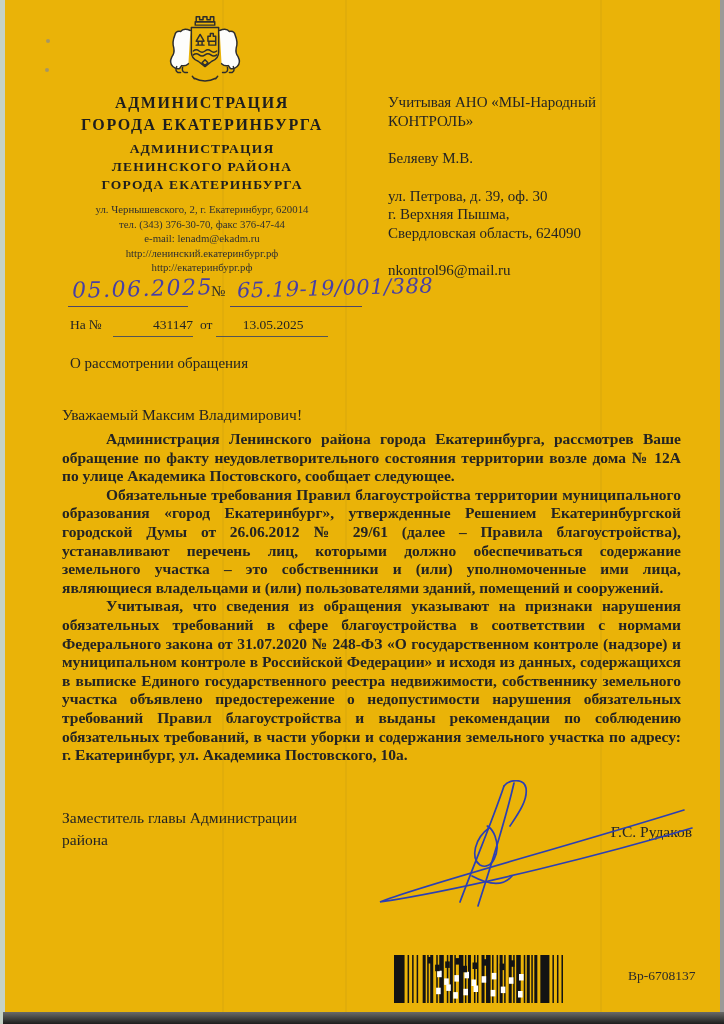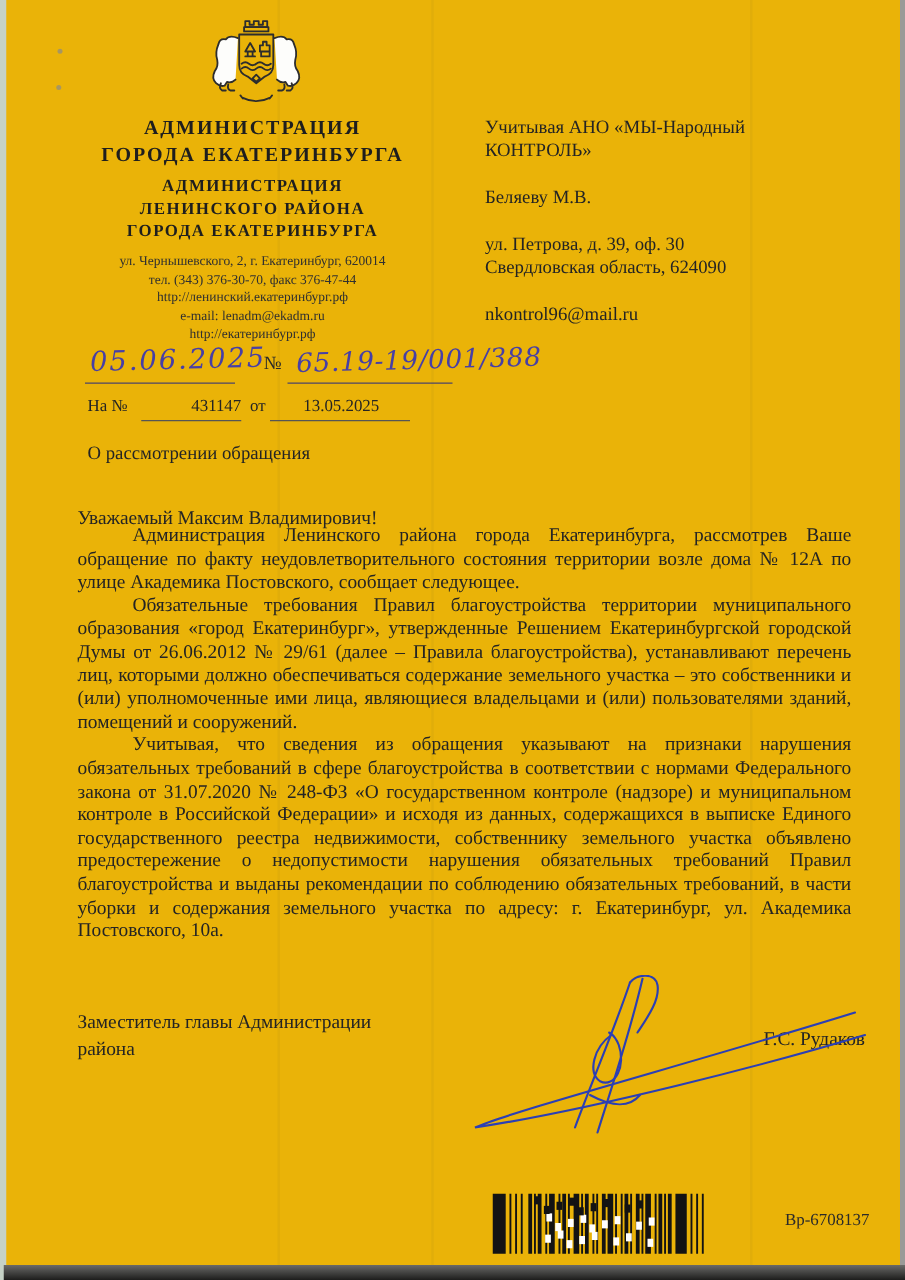--- a/index.html
+++ b/index.html
@@ -38,22 +38,22 @@
   .reply-date{position:absolute;left:218px;top:317px;width:110px;text-align:center;font-size:13.5px;}
   .u3{left:113px;top:336px;width:80px;border-bottom-color:#555;}
   .u4{left:216px;top:336px;width:112px;border-bottom-color:#555;}
   .subject{position:absolute;left:70px;top:355px;font-size:15px;}
   
   .recipient{position:absolute;left:388px;top:93px;width:310px;
     font-size:15px;line-height:18.5px;color:#242424;}
   .recipient .gap{height:19px;}
   
   .greeting{position:absolute;left:62px;top:406px;width:620px;text-align:left;font-size:15.5px;}
-  .body-text{position:absolute;left:62px;top:420px;width:619px;
-    font-size:15.5px;line-height:18.6px;text-align:justify;}
+  .body-text{position:absolute;left:62px;top:430px;width:619px;
+    font-size:15.5px;line-height:18.6px;text-align:justify;font-weight:bold;}
   .body-text p{margin:0;text-indent:44px;}
   
   .sign-title{position:absolute;left:62px;top:807px;width:320px;font-size:15.5px;line-height:21.5px;}
   .sign-name{position:absolute;left:62px;top:823px;width:630px;text-align:right;font-size:15.5px;}
   .sig-svg{position:absolute;left:352px;top:780px;width:350px;height:128px;}
   
   .barcode{position:absolute;left:394px;top:954px;width:172px;height:50px;}
   .barcode-label{position:absolute;left:628px;top:968px;font-size:13.5px;color:#2a2a2a;}
 </style>
 </head>
@@ -92,22 +92,22 @@
   </div>
   <div class="org2">
     <div>АДМИНИСТРАЦИЯ</div>
     <div>ЛЕНИНСКОГО РАЙОНА</div>
     <div>ГОРОДА ЕКАТЕРИНБУРГА</div>
   </div>
 
   <div class="contacts">
     <div>ул. Чернышевского, 2, г. Екатеринбург, 620014</div>
     <div>тел. (343) 376-30-70, факс 376-47-44</div>
+    <div>e-mail: lenadm@ekadm.ru</div>
     <div>http://ленинский.екатеринбург.рф</div>
-    <div>e-mail: lenadm@ekadm.ru</div>
     <div>http://екатеринбург.рф</div>
   </div>
 
   <div class="hand hw-date" style="color: rgb(71, 63, 166);">05.06.2025</div>
   <div class="no-sign">№</div>
   <div class="hand hw-num" style="color: rgb(71, 63, 166);">65.19-19/001/388</div>
   <div class="u-line u1"></div>
   <div class="u-line u2"></div>
 
   <div class="reply-label">На №</div>
@@ -119,20 +119,21 @@
 
   <div class="subject">О рассмотрении обращения</div>
 
   <div class="recipient">
     <div>Учитывая АНО «МЫ-Народный</div>
     <div>КОНТРОЛЬ»</div>
     <div class="gap"></div>
     <div>Беляеву М.В.</div>
     <div class="gap"></div>
     <div>ул. Петрова, д. 39, оф. 30</div>
+    <div>г. Верхняя Пышма,</div>
     <div>Свердловская область, 624090</div>
     <div class="gap"></div>
     <div>nkontrol96@mail.ru</div>
   </div>
 
   <div class="greeting">Уважаемый Максим Владимирович!</div>
   <div class="body-text">
     <p>Администрация Ленинского района города Екатеринбурга, рассмотрев Ваше обращение по факту неудовлетворительного состояния территории возле дома № 12А по улице Академика Постовского, сообщает следующее.</p>
     <p>Обязательные требования Правил благоустройства территории муниципального образования «город Екатеринбург», утвержденные Решением Екатеринбургской городской Думы от 26.06.2012 № 29/61 (далее – Правила благоустройства), устанавливают перечень лиц, которыми должно обеспечиваться содержание земельного участка – это собственники и (или) уполномоченные ими лица, являющиеся владельцами и (или) пользователями зданий, помещений и сооружений.</p>
     <p>Учитывая, что сведения из обращения указывают на признаки нарушения обязательных требований в сфере благоустройства в соответствии с нормами Федерального закона от 31.07.2020 № 248-ФЗ «О государственном контроле (надзоре) и муниципальном контроле в Российской Федерации» и исходя из данных, содержащихся в выписке Единого государственного реестра недвижимости, собственнику земельного участка объявлено предостережение о недопустимости нарушения обязательных требований Правил благоустройства и выданы рекомендации по соблюдению обязательных требований, в части уборки и содержания земельного участка по адресу: г. Екатеринбург, ул. Академика Постовского, 10а.</p>

